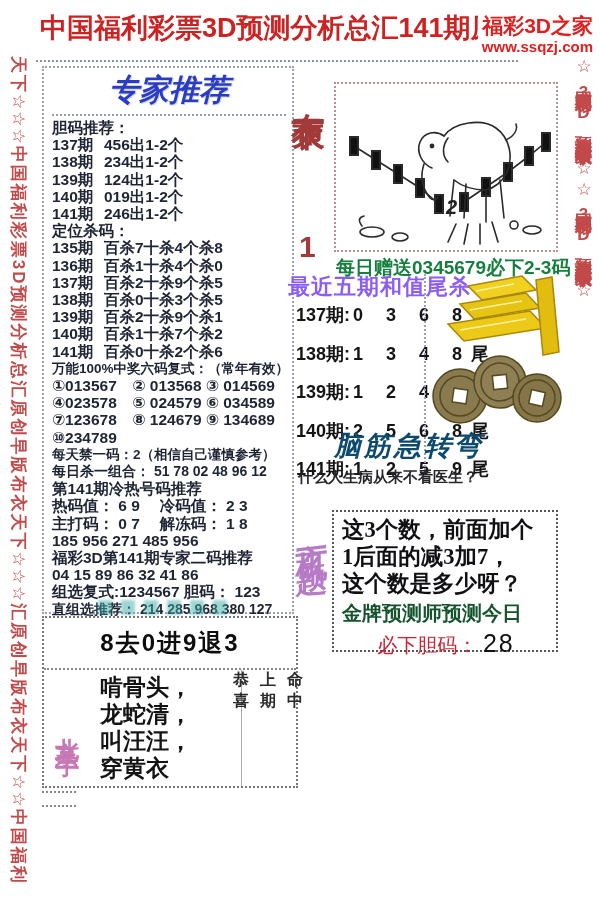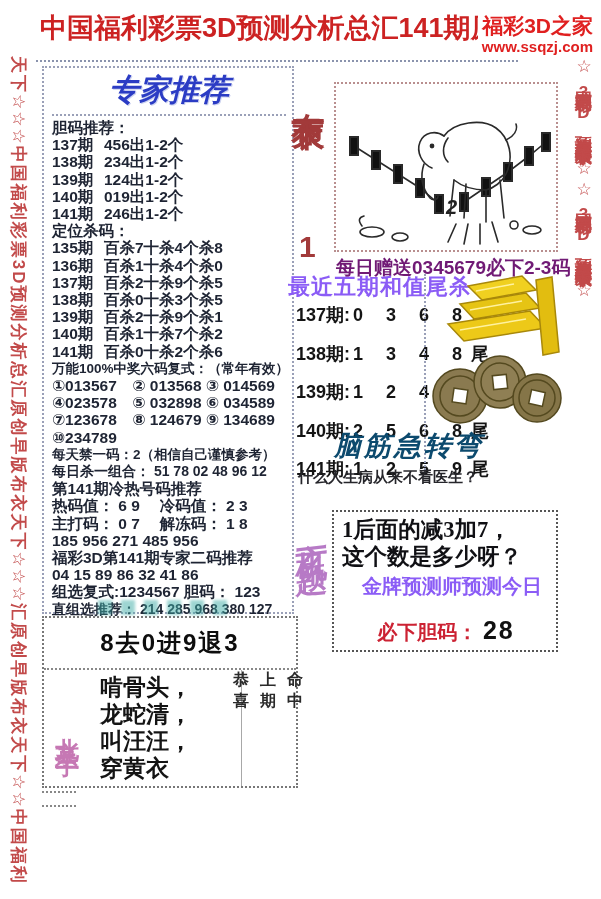--- a/index.html
+++ b/index.html
@@ -24,41 +24,41 @@
               text-shadow:1px 1px 0 #cdd3f0;border-bottom:2px dotted #9aa0b8;padding-bottom:3px;margin-bottom:3px;}
   .lline{font-size:15.5px;font-weight:700;line-height:17.2px;white-space:nowrap;}
   .lline.small{font-size:13.5px;}
   .lline.smaller{font-size:14px;}
   .pr{display:inline-block;min-width:52px;}
   
   .buyi-name{position:absolute;left:290px;top:86px;writing-mode:vertical-rl;text-orientation:upright;
              font-size:33px;font-weight:800;color:#a23a3a;letter-spacing:3px;line-height:36px;}
   .buyi-num{position:absolute;left:299px;top:230px;font-size:30px;font-weight:800;color:#a23a3a;}
   .buyi-box{position:absolute;left:334px;top:82px;width:224px;height:170px;border:2px dotted #b98f8f;box-sizing:border-box;background:#fff;}
-  .gift-line{position:absolute;left:336px;top:255px;font-size:19px;font-weight:800;color:#701a75;white-space:nowrap;}
+  .gift-line{position:absolute;left:336px;top:255px;font-size:19px;font-weight:800;color:#15803d;white-space:nowrap;}
   
   .tail-title{position:absolute;left:288px;top:272px;font-size:22px;font-weight:800;color:#8b5cf6;letter-spacing:1px;}
   .tail-rows{position:absolute;left:296px;top:303px;}
   .tail-row{font-size:18px;font-weight:800;color:#141414;margin-bottom:14.5px;white-space:nowrap;}
   .tail-row .nums{letter-spacing:9px;margin-left:3px;}
   .vdots{position:absolute;left:424px;top:274px;height:196px;border-left:2px dotted #9aa0b8;width:0;}
   .gold-wrap{position:absolute;left:426px;top:266px;width:136px;height:172px;}
   
   .riddle-title{position:absolute;left:334px;top:428px;font-size:27px;font-weight:800;font-style:italic;
                 color:#0c4a6e;letter-spacing:3px;}
   .riddle-q{position:absolute;left:298px;top:468px;font-size:15px;font-weight:800;color:#26262b;}
   
   .mys-side{position:absolute;left:290px;top:518px;writing-mode:vertical-rl;text-orientation:upright;
             font-size:32px;font-weight:700;color:#b06cc0;letter-spacing:7px;transform:skewY(-7deg);opacity:.9;}
   .mys-box{position:absolute;left:332px;top:510px;width:226px;height:142px;border:2px dotted #555;
            box-sizing:border-box;padding:4px 6px 0 8px;}
   .mys-line{font-size:22.5px;font-weight:700;color:#101014;line-height:27px;white-space:nowrap;
             font-family:"Liberation Serif","DejaVu Serif",serif;}
-  .mys-gold{font-size:20px;font-weight:800;color:#8b5cf6;margin-top:3px;white-space:nowrap;margin-left:20px;}
-  .mys-dan{font-size:20px;font-weight:700;color:#cc2233;text-align:center;margin-top:16px;}
+  .mys-gold{font-size:20px;font-weight:800;color:#14532d;margin-top:3px;white-space:nowrap;}
+  .mys-dan{font-size:20px;font-weight:400;color:#cc2233;text-align:center;margin-top:2px;}
   .mys-dan .val{color:#111;font-size:25px;letter-spacing:2px;}
   
   .teal{position:absolute;left:98px;top:600px;width:138px;height:15px;opacity:.5;filter:blur(1.5px);
         background:repeating-linear-gradient(90deg,#3fada6 0 14px,transparent 14px 23px);}
   .bbox{position:absolute;left:42px;top:616px;width:256px;height:172px;border:2px dotted #777;box-sizing:border-box;}
   .formula{height:50px;line-height:50px;text-align:center;font-size:24px;font-weight:900;color:#0d0d0d;
            letter-spacing:2px;border-bottom:2px dotted #888;}
   .btable{display:flex;height:116px;}
   .author{width:46px;display:flex;align-items:center;justify-content:center;writing-mode:vertical-rl;
           text-orientation:upright;font-size:24px;font-weight:700;color:#c678b4;letter-spacing:5px;}
@@ -95,21 +95,21 @@
     <div class="lline">定位杀码：</div>
     <div class="lline"><span class="pr">135期</span><span>百杀7十杀4个杀8</span></div>
     <div class="lline"><span class="pr">136期</span><span>百杀1十杀4个杀0</span></div>
     <div class="lline"><span class="pr">137期</span><span>百杀2十杀9个杀5</span></div>
     <div class="lline"><span class="pr">138期</span><span>百杀0十杀3个杀5</span></div>
     <div class="lline"><span class="pr">139期</span><span>百杀2十杀9个杀1</span></div>
     <div class="lline"><span class="pr">140期</span><span>百杀1十杀7个杀2</span></div>
     <div class="lline"><span class="pr">141期</span><span>百杀0十杀2个杀6</span></div>
     <div class="lline small">万能100%中奖六码复式：（常年有效）</div>
     <div class="lline">①013567　② 013568 ③ 014569</div>
-    <div class="lline">④023578　⑤ 032898 ⑥ 034589</div>
+    <div class="lline">④023578　⑤ 024579 ⑥ 034589</div>
     <div class="lline">⑦123678　⑧ 124679 ⑨ 134689</div>
     <div class="lline">⑩234789</div>
     <div class="lline small">每天禁一码：2（相信自己谨慎参考）</div>
     <div class="lline smaller">每日杀一组合： 51 78 02 48 96 12</div>
     <div class="lline">第141期冷热号码推荐</div>
     <div class="lline">热码值： 6 9　 冷码值： 2 3</div>
     <div class="lline">主打码： 0 7　 解冻码： 1 8</div>
     <div class="lline">185 956 271 485 956</div>
     <div class="lline">福彩3D第141期专家二码推荐</div>
     <div class="lline">04 15 89 86 32 41 86</div>
@@ -194,20 +194,21 @@
         <rect x="104" y="125" width="14" height="14" fill="#ffffff" transform="rotate(12 111 132)"></rect>
       </g>
     </svg>
   </div>
 
   <div class="riddle-title">脑筋急转弯</div>
   <div class="riddle-q">什么人生病从来不看医生？</div>
 
   <div class="mys-side">玄机一题</div>
   <div class="mys-box">
+    <div class="mys-line">这3个数，前面加个</div>
     <div class="mys-line">1后面的减3加7，</div>
     <div class="mys-line">这个数是多少呀？</div>
     <div class="mys-gold">金牌预测师预测今日</div>
     <div class="mys-dan">
       <span>必下胆码：</span>
       <span class="val">28</span>
     </div>
   </div>
 
   <div class="teal"></div>

